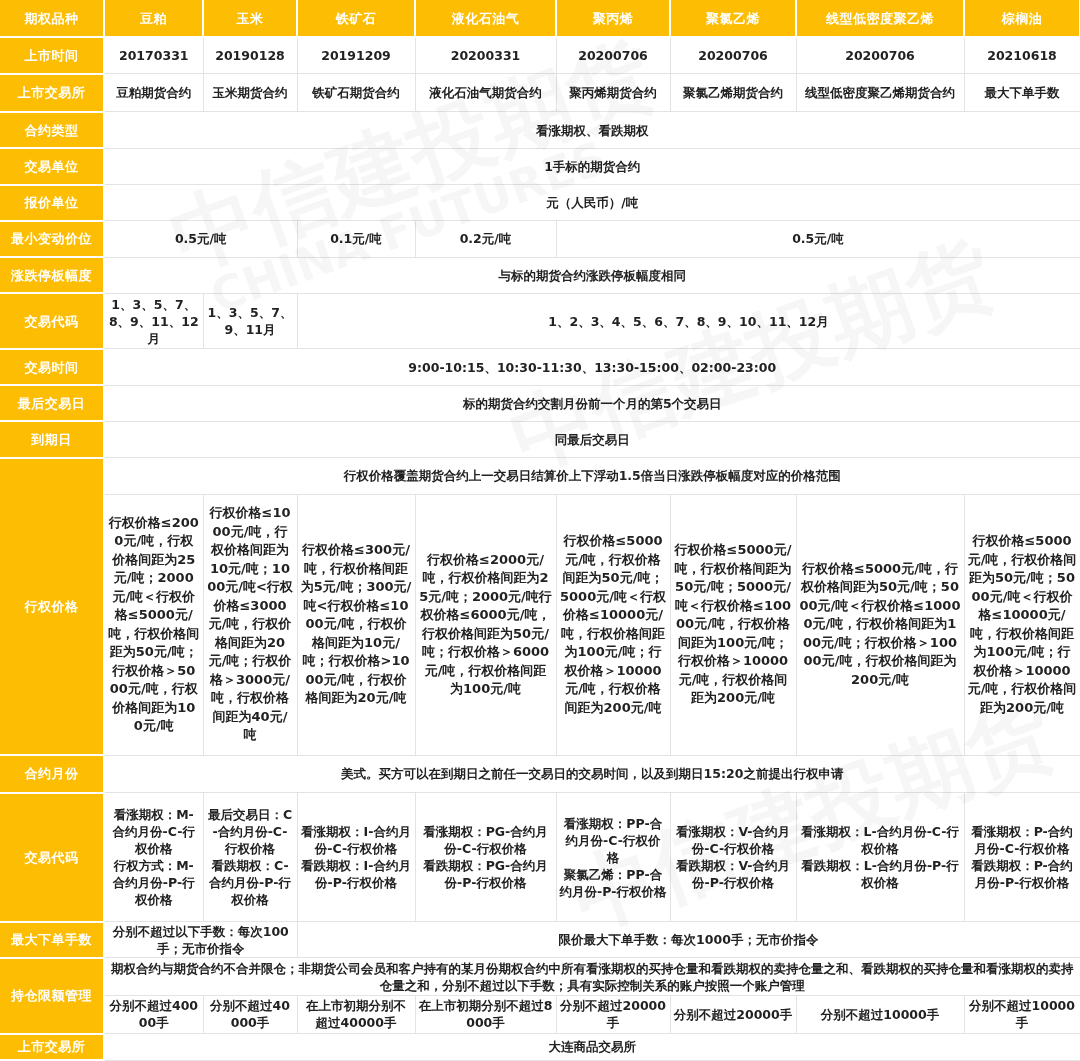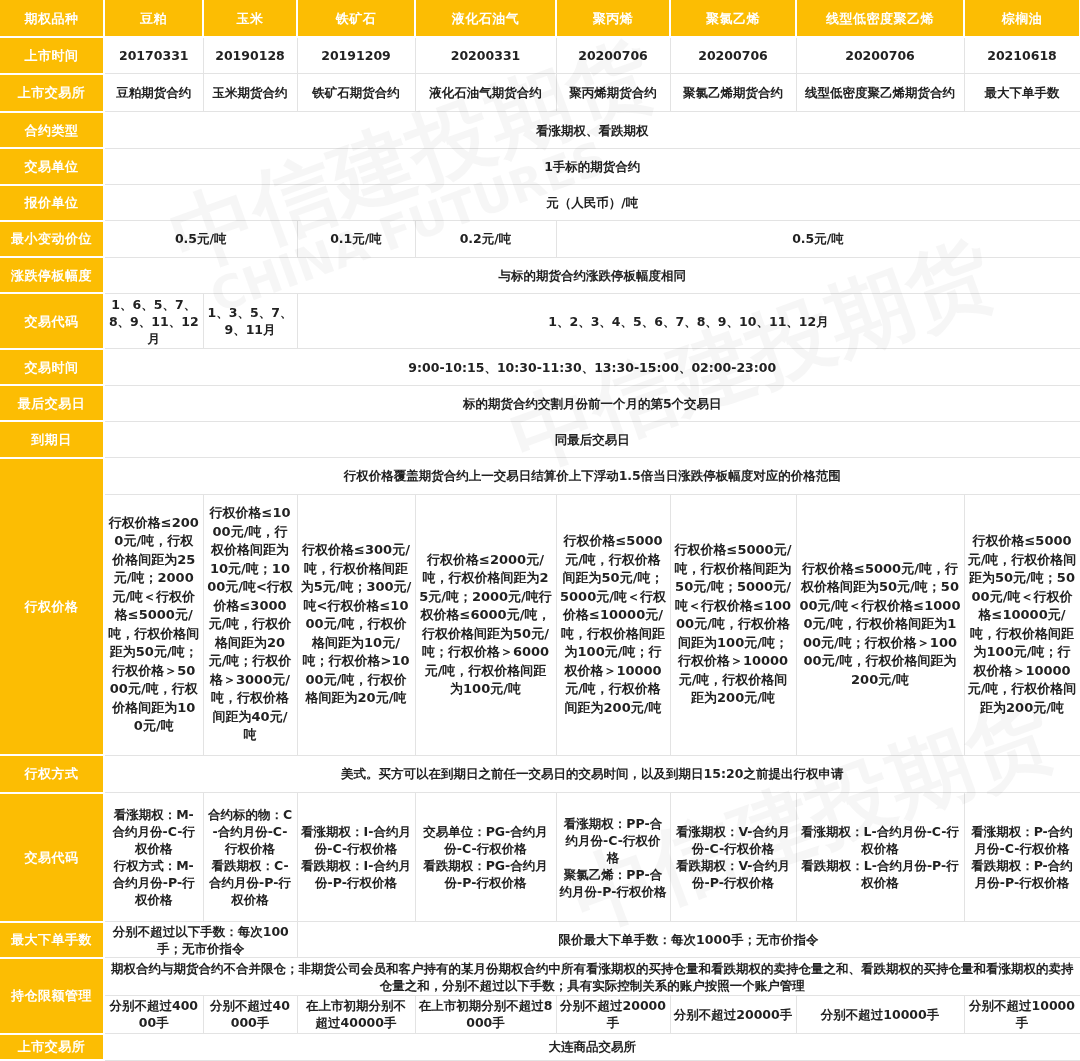--- a/index.html
+++ b/index.html
@@ -94,21 +94,21 @@
     <td colspan="4">0.5元/吨</td>
   </tr>
 
   <tr style="height:36px">
     <td class="lbl">涨跌停板幅度</td>
     <td colspan="8">与标的期货合约涨跌停板幅度相同</td>
   </tr>
 
   <tr style="height:55px">
     <td class="lbl">交易代码</td>
-    <td>1、6、5、7、8、9、11、12月</td>
+    <td>1、3、5、7、8、9、11、12月</td>
     <td>1、3、5、7、9、11月</td>
     <td colspan="6">1、2、3、4、5、6、7、8、9、10、11、12月</td>
   </tr>
 
   <tr style="height:36px">
     <td class="lbl">交易时间</td>
     <td colspan="8">9:00-10:15、10:30-11:30、13:30-15:00、02:00-23:00</td>
   </tr>
 
   <tr style="height:36px">
@@ -130,40 +130,40 @@
     <td class="big">行权价格≤1000元/吨，行权价格间距为10元/吨；1000元/吨&lt;行权价格≤3000元/吨，行权价格间距为20元/吨；行权价格＞3000元/吨，行权价格间距为40元/吨</td>
     <td class="big">行权价格≤300元/吨，行权价格间距为5元/吨；300元/吨&lt;行权价格≤1000元/吨，行权价格间距为10元/吨；行权价格&gt;1000元/吨，行权价格间距为20元/吨</td>
     <td class="big">行权价格≤2000元/吨，行权价格间距为25元/吨；2000元/吨行权价格≤6000元/吨，行权价格间距为50元/吨；行权价格＞6000元/吨，行权价格间距为100元/吨</td>
     <td class="big">行权价格≤5000元/吨，行权价格间距为50元/吨；5000元/吨＜行权价格≤10000元/吨，行权价格间距为100元/吨；行权价格＞10000元/吨，行权价格间距为200元/吨</td>
     <td class="big">行权价格≤5000元/吨，行权价格间距为50元/吨；5000元/吨＜行权价格≤10000元/吨，行权价格间距为100元/吨；行权价格＞10000元/吨，行权价格间距为200元/吨</td>
     <td class="big">行权价格≤5000元/吨，行权价格间距为50元/吨；5000元/吨＜行权价格≤10000元/吨，行权价格间距为100元/吨；行权价格＞10000元/吨，行权价格间距为200元/吨</td>
     <td class="big">行权价格≤5000元/吨，行权价格间距为50元/吨；5000元/吨＜行权价格≤10000元/吨，行权价格间距为100元/吨；行权价格＞10000元/吨，行权价格间距为200元/吨</td>
   </tr>
 
   <tr style="height:37px">
-    <td class="lbl">行权方式</td>
+    <td class="lbl">合约月份</td>
     <td colspan="8">美式。买方可以在到期日之前任一交易日的交易时间，以及到期日15:20之前提出行权申请</td>
   </tr>
 
   <tr style="height:128px">
     <td class="lbl">交易代码</td>
     <td>
           <div>看涨期权：M-合约月份-C-行权价格</div>
           <div>行权方式：M-合约月份-P-行权价格</div>
         </td>
     <td>
-          <div>合约标的物：C-合约月份-C-行权价格</div>
+          <div>最后交易日：C-合约月份-C-行权价格</div>
           <div>看跌期权：C-合约月份-P-行权价格</div>
         </td>
     <td>
           <div>看涨期权：I-合约月份-C-行权价格</div>
           <div>看跌期权：I-合约月份-P-行权价格</div>
         </td>
     <td>
-          <div>交易单位：PG-合约月份-C-行权价格</div>
+          <div>看涨期权：PG-合约月份-C-行权价格</div>
           <div>看跌期权：PG-合约月份-P-行权价格</div>
         </td>
     <td>
           <div>看涨期权：PP-合约月份-C-行权价格</div>
           <div>聚氯乙烯：PP-合约月份-P-行权价格</div>
         </td>
     <td>
           <div>看涨期权：V-合约月份-C-行权价格</div>
           <div>看跌期权：V-合约月份-P-行权价格</div>
         </td>

